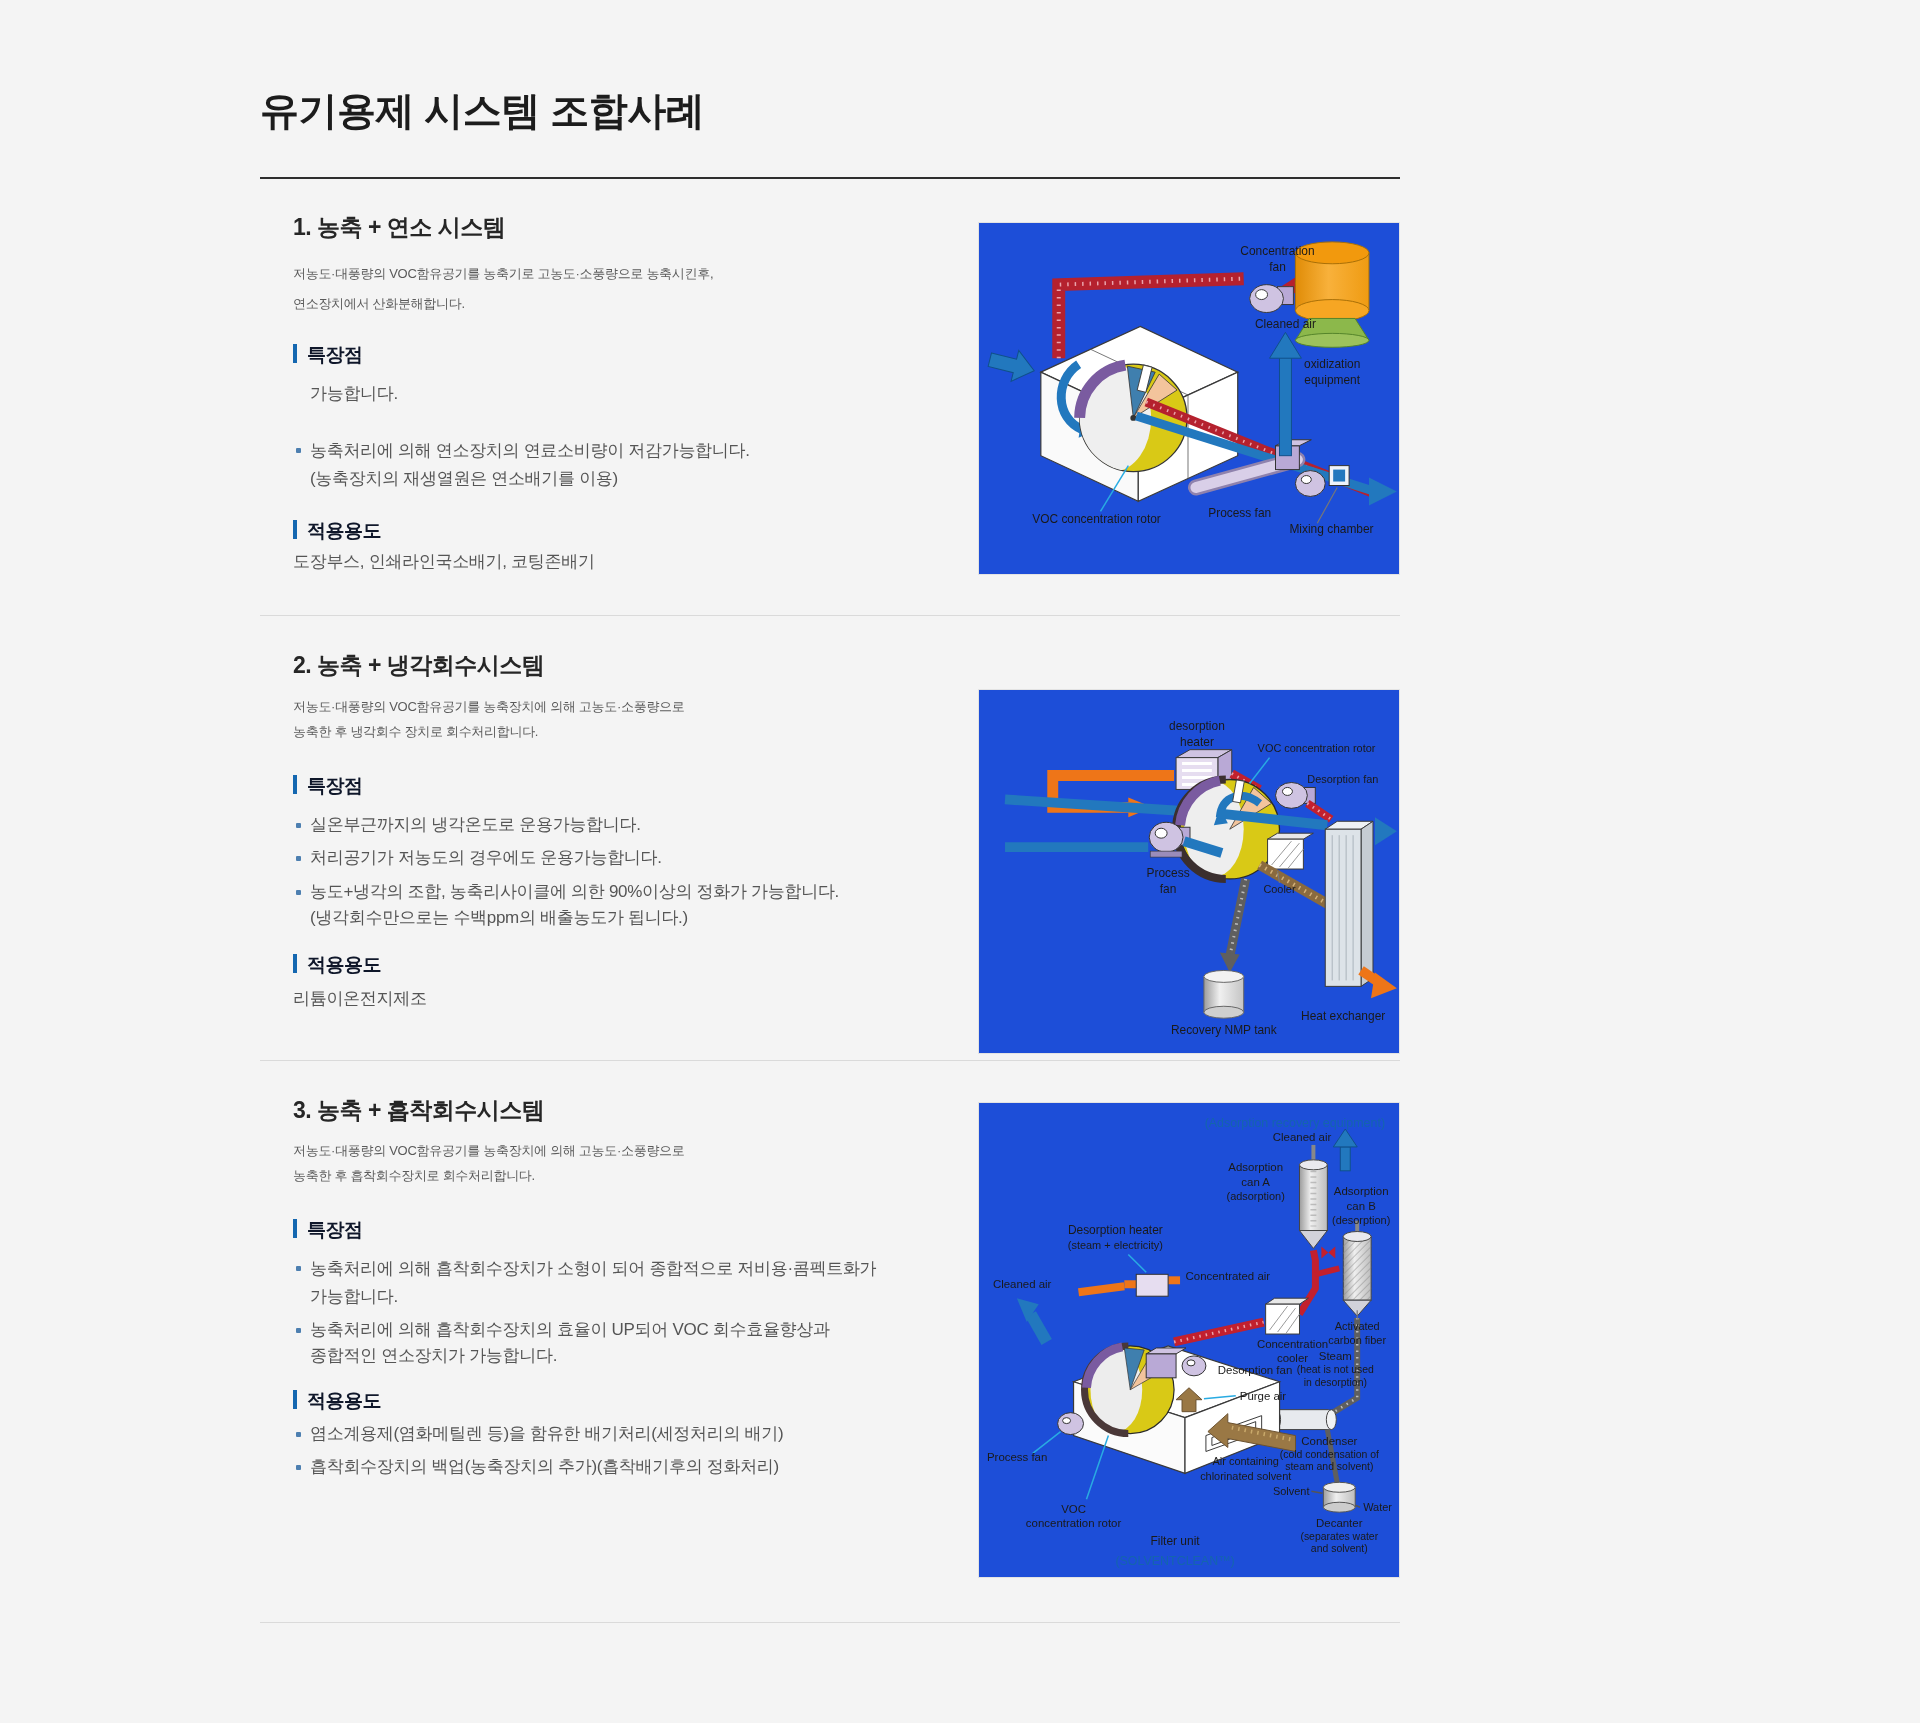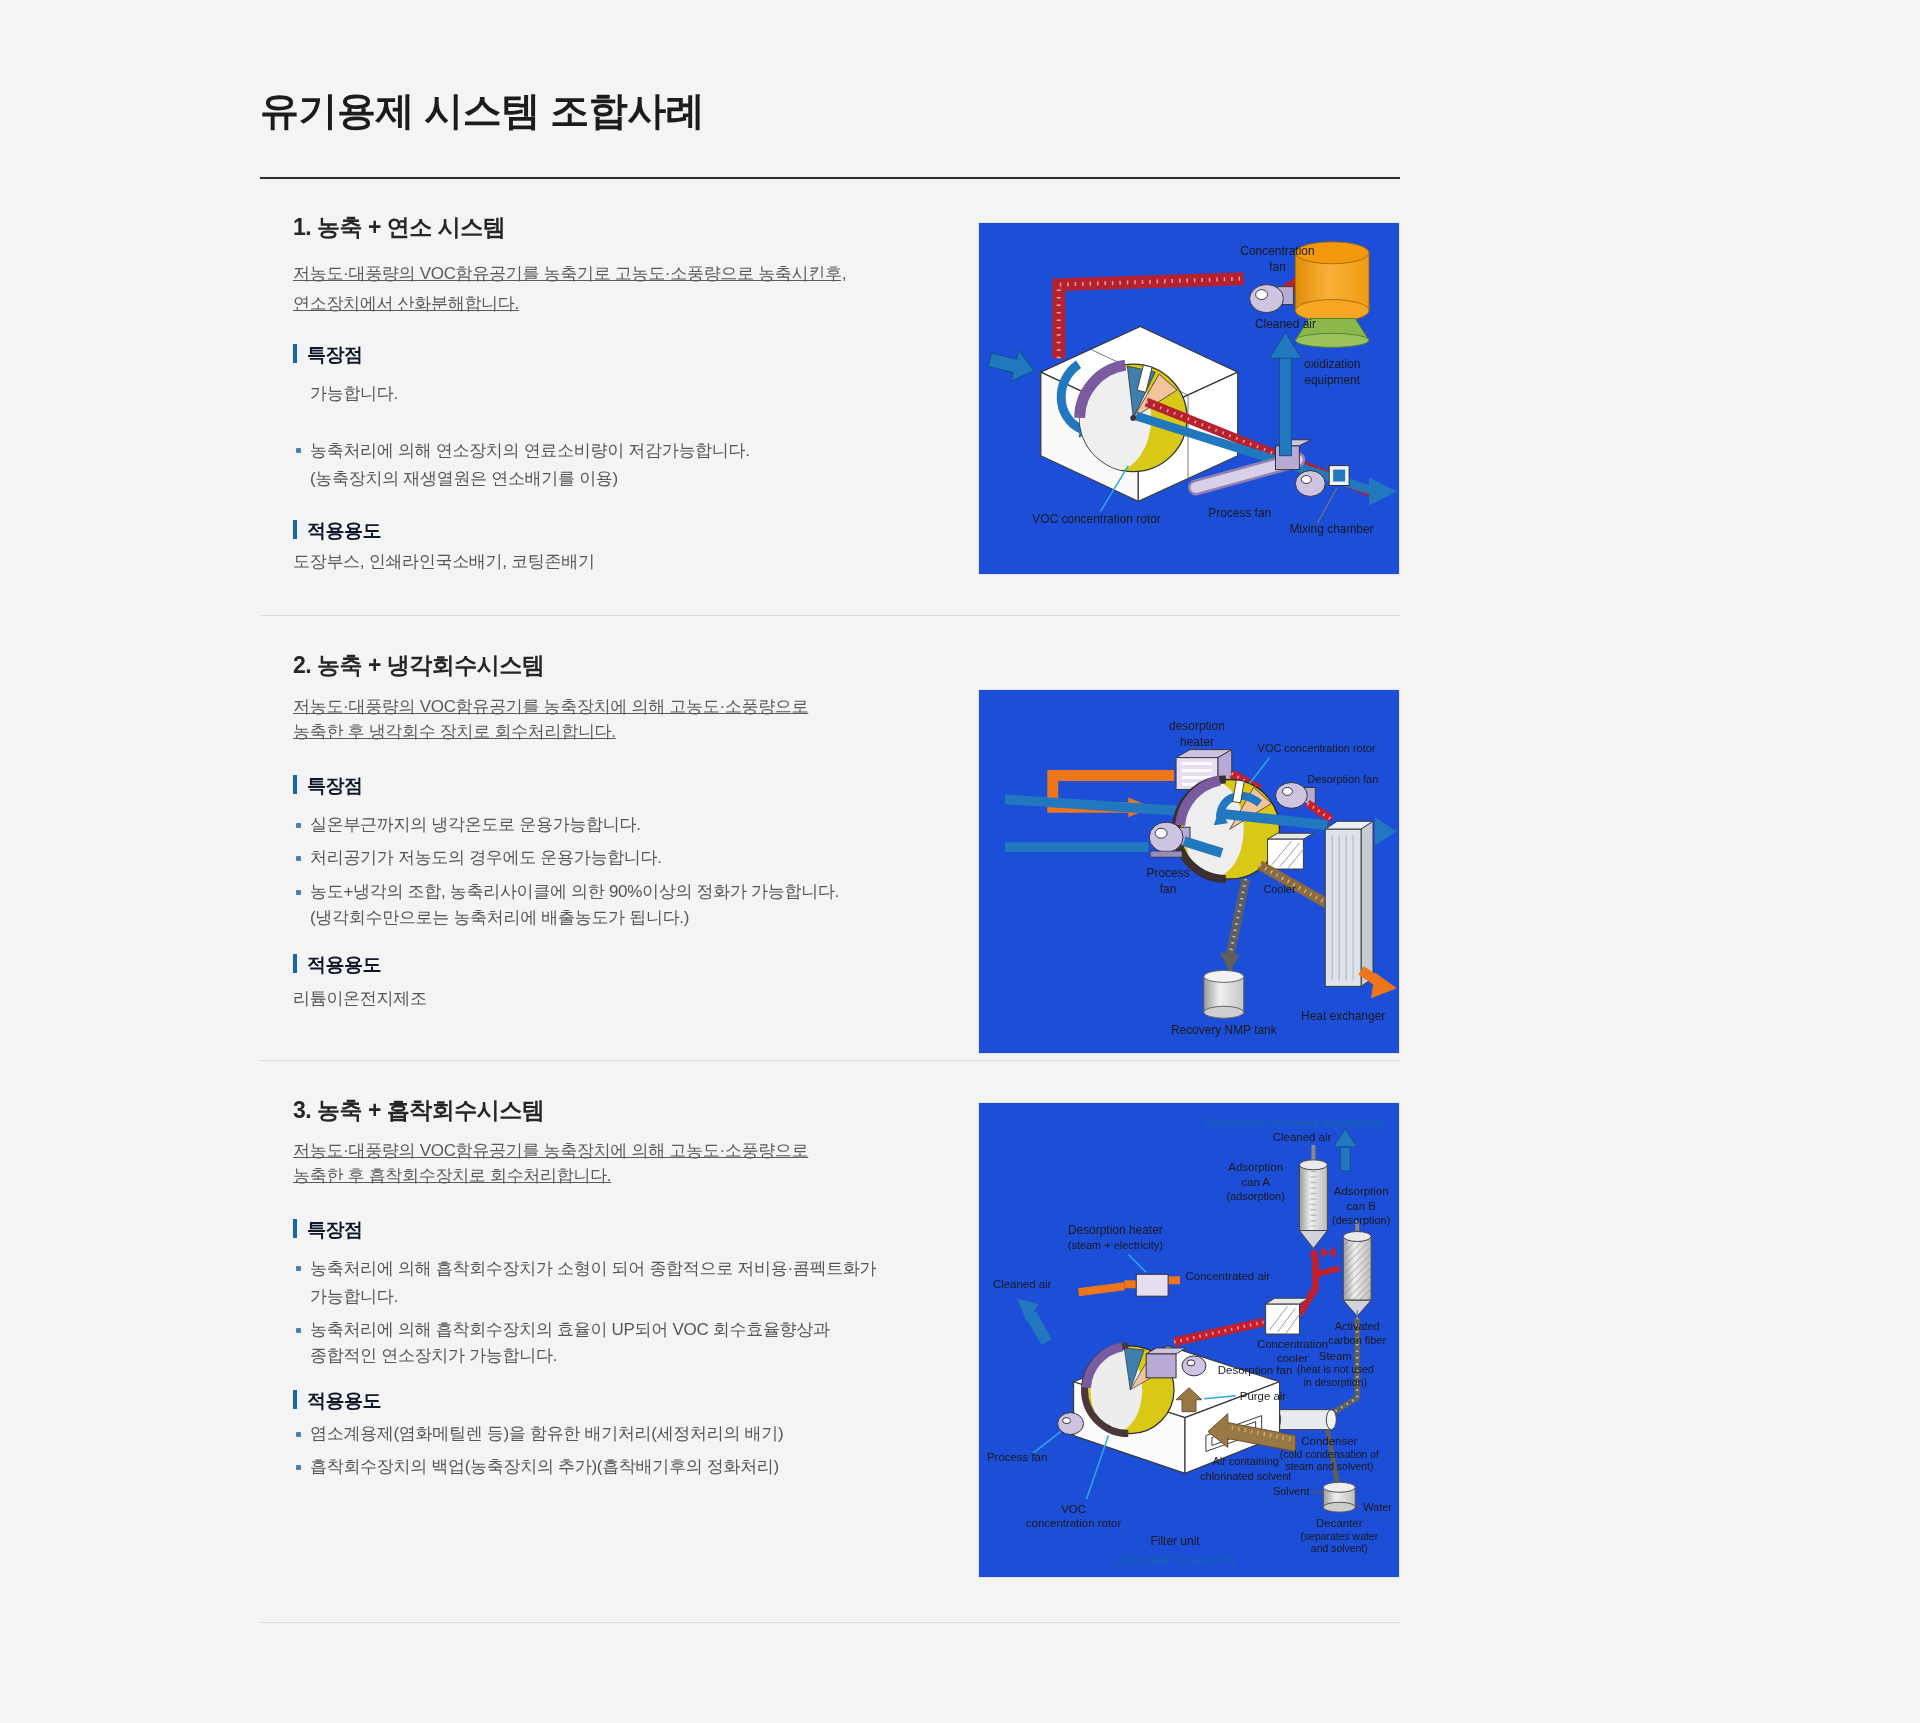--- a/index.html
+++ b/index.html
@@ -7,21 +7,21 @@
     width:1920px;height:1723px;
     background:#f4f4f4;
     font-family:"Liberation Sans","DejaVu Sans",sans-serif;
     position:relative;overflow:hidden;
   }
   .abs{position:absolute;}
   .page-title{left:260px;top:84px;font-size:39px;font-weight:700;color:#1c1c1c;letter-spacing:-0.5px;}
   .title-rule{left:260px;top:177px;width:1140px;height:2px;background:#2e2e2e;}
   .divider{left:260px;width:1140px;height:1px;background:#dadada;}
   .sec-heading{left:293px;font-size:23px;font-weight:700;color:#262626;letter-spacing:-0.5px;}
-  .desc{left:293px;font-size:17px;color:#5a5a5a;letter-spacing:-0.3px;text-decoration:underline;}
+  .desc{left:293px;font-size:13px;color:#5a5a5a;letter-spacing:-0.3px;}
   .lh30{line-height:30px;}
   .lh25{line-height:25px;}
   .sec-label{left:293px;font-size:19px;font-weight:700;color:#0f172a;padding-left:14px;letter-spacing:-0.5px;}
   .sec-label::before{content:"";position:absolute;left:0;top:2px;width:4px;height:19px;background:#1467b0;}
   .feat{left:293px;width:660px;font-size:17px;color:#555555;letter-spacing:-0.3px;}
   .lh28{line-height:28px;}
   .lh26{line-height:26px;}
   .b-line{position:relative;padding-left:17px;}
   .b-line.first::before{content:"";position:absolute;left:3px;top:11px;width:5px;height:5px;background:#4d7fb0;border-radius:1px;}
   .u-line{position:relative;}
@@ -169,21 +169,21 @@
 </div>
 <div class="abs sec-label" style="top:773px">특장점</div>
 <div class="abs feat lh26" style="top:812px">
   <div class="b-line first">실온부근까지의 냉각온도로 운용가능합니다.</div>
 </div>
 <div class="abs feat lh26" style="top:845px">
   <div class="b-line first">처리공기가 저농도의 경우에도 운용가능합니다.</div>
 </div>
 <div class="abs feat lh26" style="top:879px">
   <div class="b-line first">농도+냉각의 조합, 농축리사이클에 의한 90%이상의 정화가 가능합니다.</div>
-  <div class="b-line cont">(냉각회수만으로는 농축처리에 배출농도가 됩니다.)</div>
+  <div class="b-line cont">(냉각회수만으로는 수백ppm의 배출농도가 됩니다.)</div>
 </div>
 <div class="abs sec-label" style="top:952px">적용용도</div>
 <div class="abs feat lh26" style="top:986px">
   <div class="u-line">리튬이온전지제조</div>
 </div>
 
 <div class="panel" id="panel2">
 <svg width="420" height="363" viewBox="0 0 422 365">
   <defs>
     <linearGradient id="gGray2" x1="0" y1="0" x2="1" y2="0">

